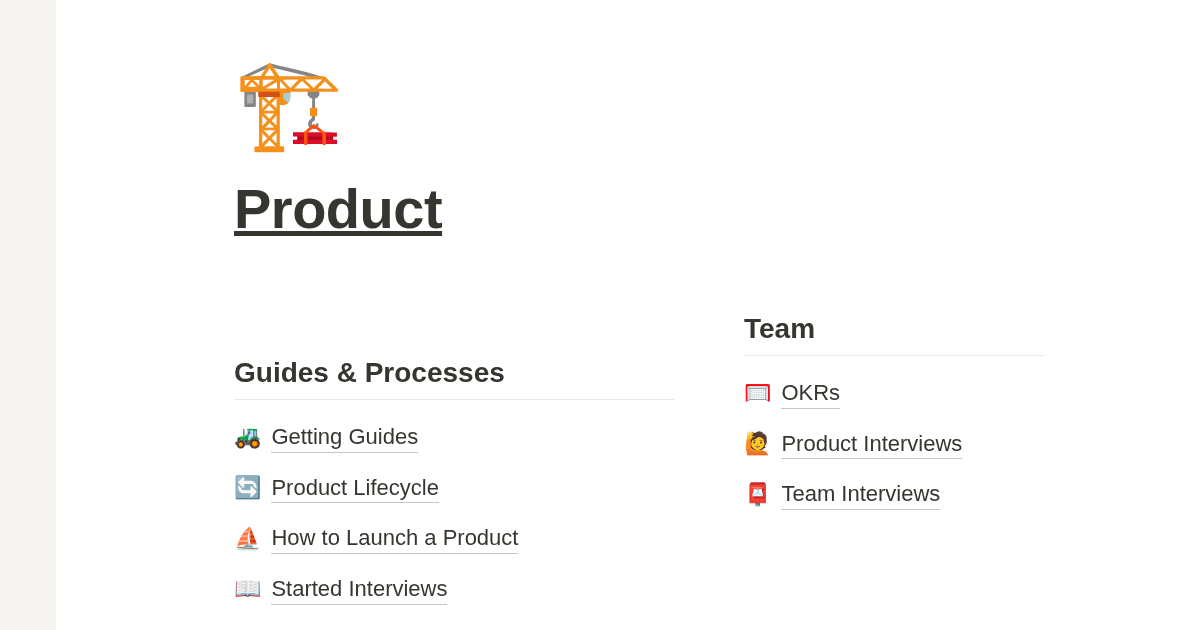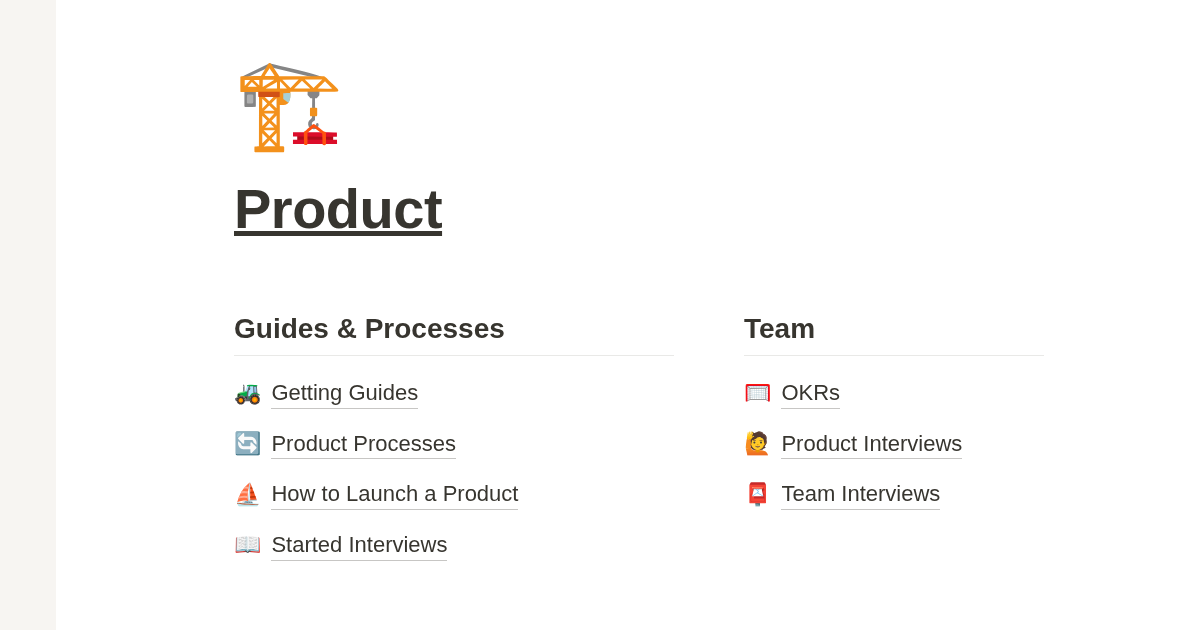--- a/index.html
+++ b/index.html
@@ -42,20 +42,21 @@
     .columns {
       display: flex;
       gap: 70px;
     }
     .column {
       display: flex;
       flex-direction: column;
     }
     .col-left {
       width: 440px;
+      margin-top: 44px;
     }
     .col-right {
       width: 300px;
     }
     .section-title {
       font-size: 28px;
       font-weight: 600;
       color: #37352f;
       padding-bottom: 10px;
       border-bottom: 1px solid #e9e9e7;
@@ -99,21 +100,21 @@
       <h2 class="section-title">Guides &amp; Processes</h2>
       <div class="link-list">
 
         <a class="link-item">
           <span class="link-emoji">🚜</span>
           <span class="link-text">Getting Guides</span>
         </a>
 
         <a class="link-item">
           <span class="link-emoji">🔄</span>
-          <span class="link-text">Product Processes</span>
+          <span class="link-text">Product Lifecycle</span>
         </a>
 
         <a class="link-item">
           <span class="link-emoji">⛵</span>
           <span class="link-text">How to Launch a Product</span>
         </a>
 
         <a class="link-item">
           <span class="link-emoji">📖</span>
           <span class="link-text">Started Interviews</span>

